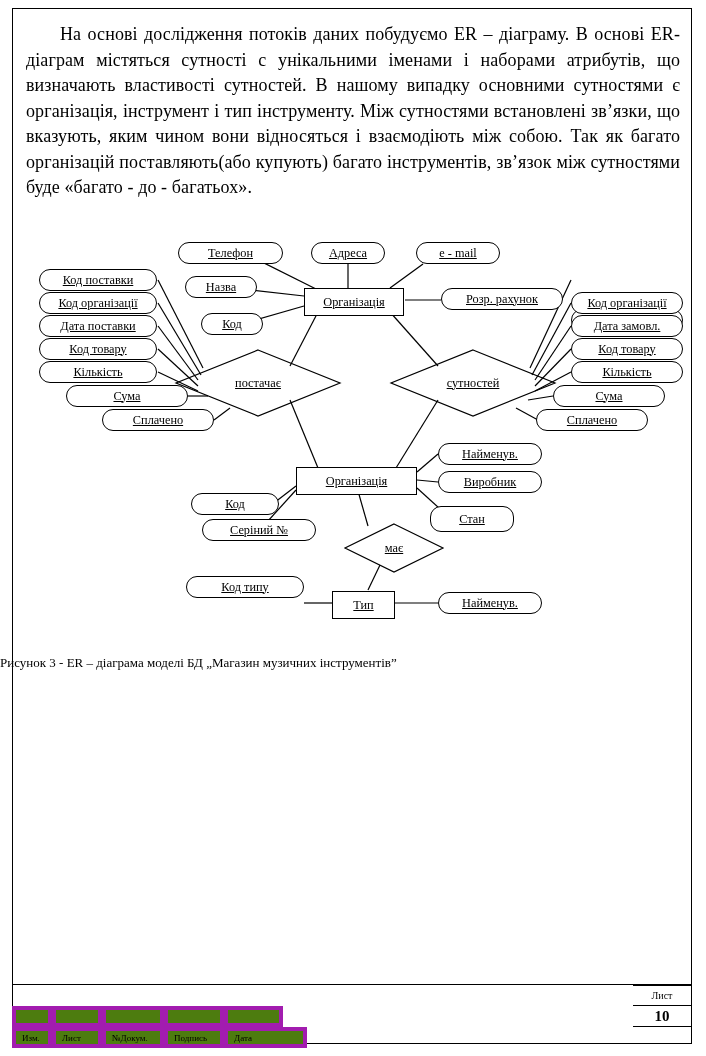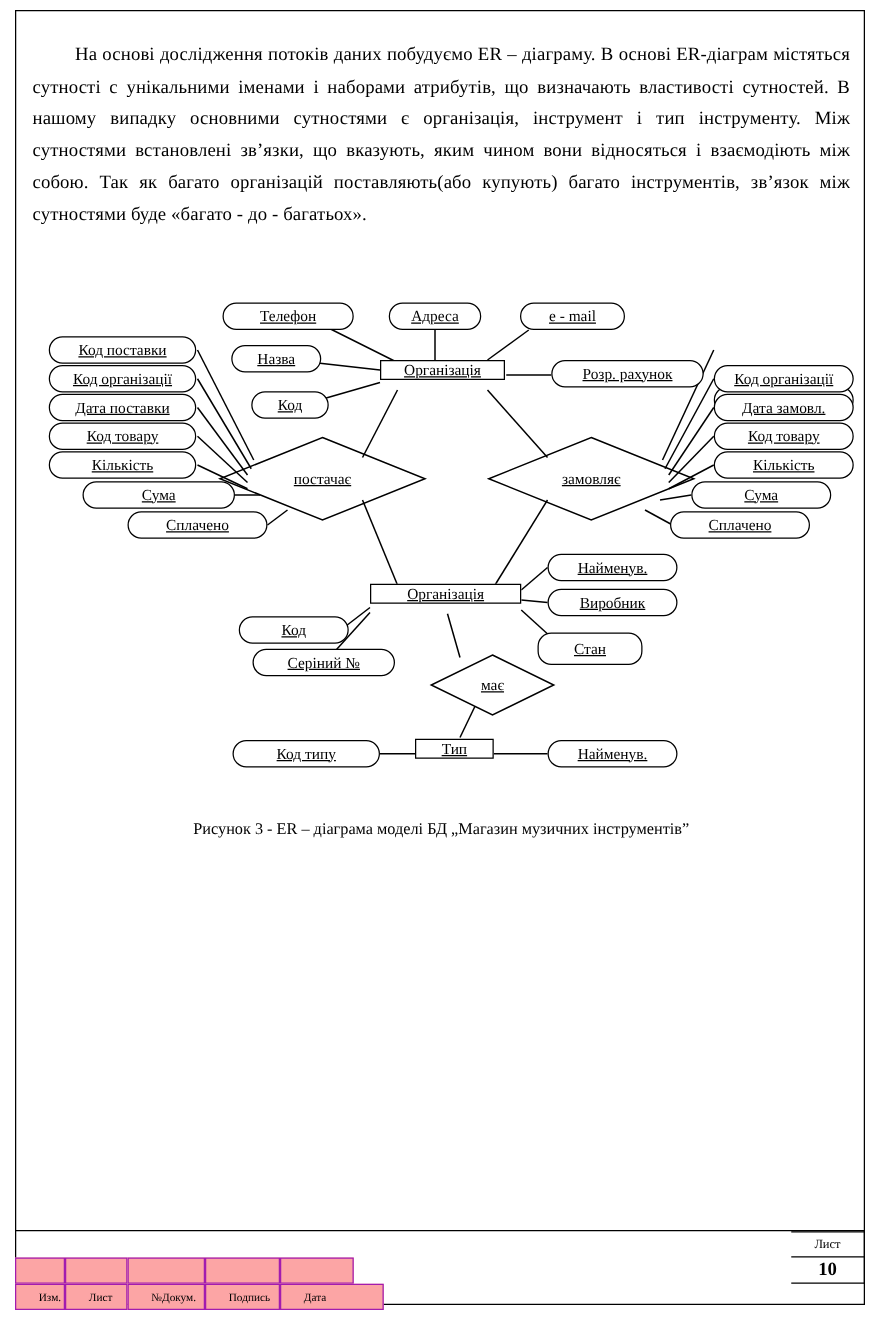--- a/index.html
+++ b/index.html
@@ -20,23 +20,23 @@
     left: 12px;
     top: 8px;
     width: 680px;
     height: 1036px;
     border: 1.5px solid #000;
     box-sizing: border-box;
   }
   .body-text {
     position: absolute;
     left: 26px;
-    top: 32px;
+    top: 22px;
     width: 654px;
-    font-size: 15px;
+    font-size: 18px;
     line-height: 25.5px;
     text-align: justify;
     text-indent: 34px;
     letter-spacing: 0.1px;
   }
   
   .diagram {
     position: absolute;
     left: 18px;
     top: 228px;
@@ -60,61 +60,60 @@
     text-decoration: underline;
   }
   .attr {
     border: 1.2px solid #000;
     border-radius: 11px;
     height: 22px;
     padding: 0 9px;
   }
   .entity {
     border: 1.4px solid #000;
-    height: 16px;
+    height: 28px;
     padding: 0 8px;
     text-align: right;
   }
   .rel-label {
     background: transparent;
     height: 22px;
     font-size: 12.3px;
   }
   .caption {
     position: absolute;
     left: 0;
     top: 655px;
     width: 706px;
-    text-align: center;
     font-size: 13px;
   }
   
   .stamp {
     position: absolute;
     left: 12px;
     bottom: 8px;
     width: 680px;
     height: 64px;
     box-sizing: border-box;
     border-top: 1.5px solid #000;
   }
   .stamp-inner {
     position: absolute;
     left: 0; top: 0;
     width: 680px; height: 64px;
   }
   .cell {
     position: absolute;
     box-sizing: border-box;
-    border: 1px solid #a21caf;
+    border: 4px solid #a21caf;
     font-size: 9px;
     display: flex;
     align-items: center;
-    padding-left: 18px;
-    background: #fca5a5;
+    padding-left: 6px;
+    background: #4d7c0f;
   }
   .doc-number {
     position: absolute;
     left: 271px;
     top: 0px;
     width: 350px;
     height: 42px;
     border: 1px solid #000;
     border-left: none;
     box-sizing: border-box;
@@ -213,21 +212,21 @@
       <line x1="314" y1="375" x2="286" y2="375"></line>
       <line x1="377" y1="375" x2="420" y2="375"></line>
     </g>
   </svg>
 
   <div class="node entity" style="left:286px; top:60px; width:100px;">Організація</div>
   <div class="node entity" style="left:278px; top:239px; width:121px;">Організація</div>
   <div class="node entity" style="left:314px; top:363px; width:63px;">Тип</div>
 
   <div class="node rel-label" style="left:196px; top:144px; width:88px;">постачає</div>
-  <div class="node rel-label" style="left:411px; top:144px; width:88px;">замовляє</div>
+  <div class="node rel-label" style="left:411px; top:144px; width:88px;">сутностей</div>
   <div class="node rel-label" style="left:346px; top:309px; width:60px;">має</div>
 
   <div class="node attr" style="left:160px; top:14px; width:105px;">Телефон</div>
   <div class="node attr" style="left:293px; top:14px; width:74px;">Адреса</div>
   <div class="node attr" style="left:398px; top:14px; width:84px;">e - mail</div>
   <div class="node attr" style="left:167px; top:48px; width:72px;">Назва</div>
   <div class="node attr" style="left:423px; top:60px; width:122px;">Розр. рахунок</div>
   <div class="node attr" style="left:183px; top:85px; width:62px;">Код</div>
 
   <div class="node attr" style="left:21px; top:41px; width:118px;">Код поставки</div>
@@ -245,21 +244,21 @@
   <div class="node attr" style="left:553px; top:133px; width:112px;">Кількість</div>
   <div class="node attr" style="left:535px; top:157px; width:112px;">Сума</div>
   <div class="node attr" style="left:518px; top:181px; width:112px;">Сплачено</div>
 
   <div class="node attr" style="left:420px; top:215px; width:104px;">Найменув.</div>
   <div class="node attr" style="left:420px; top:243px; width:104px;">Виробник</div>
   <div class="node attr" style="left:412px; top:278px; width:84px; height:26px;">Стан</div>
   <div class="node attr" style="left:173px; top:265px; width:88px;">Код</div>
   <div class="node attr" style="left:184px; top:291px; width:114px;">Серіний №</div>
 
-  <div class="node attr" style="left:168px; top:364px; width:118px;">Код типу</div>
+  <div class="node attr" style="left:168px; top:348px; width:118px;">Код типу</div>
   <div class="node attr" style="left:420px; top:364px; width:104px;">Найменув.</div>
 </div>
 
 <div class="caption">Рисунок 3 - ER – діаграма моделі БД „Магазин музичних інструментів”</div>
 
 <div class="stamp">
   <div class="stamp-inner">
     <div class="cell" style="left:0; top:21px; width:40px; height:21px;"></div>
     <div class="cell" style="left:40px; top:21px; width:50px; height:21px;"></div>
     <div class="cell" style="left:90px; top:21px; width:62px; height:21px;"></div>

